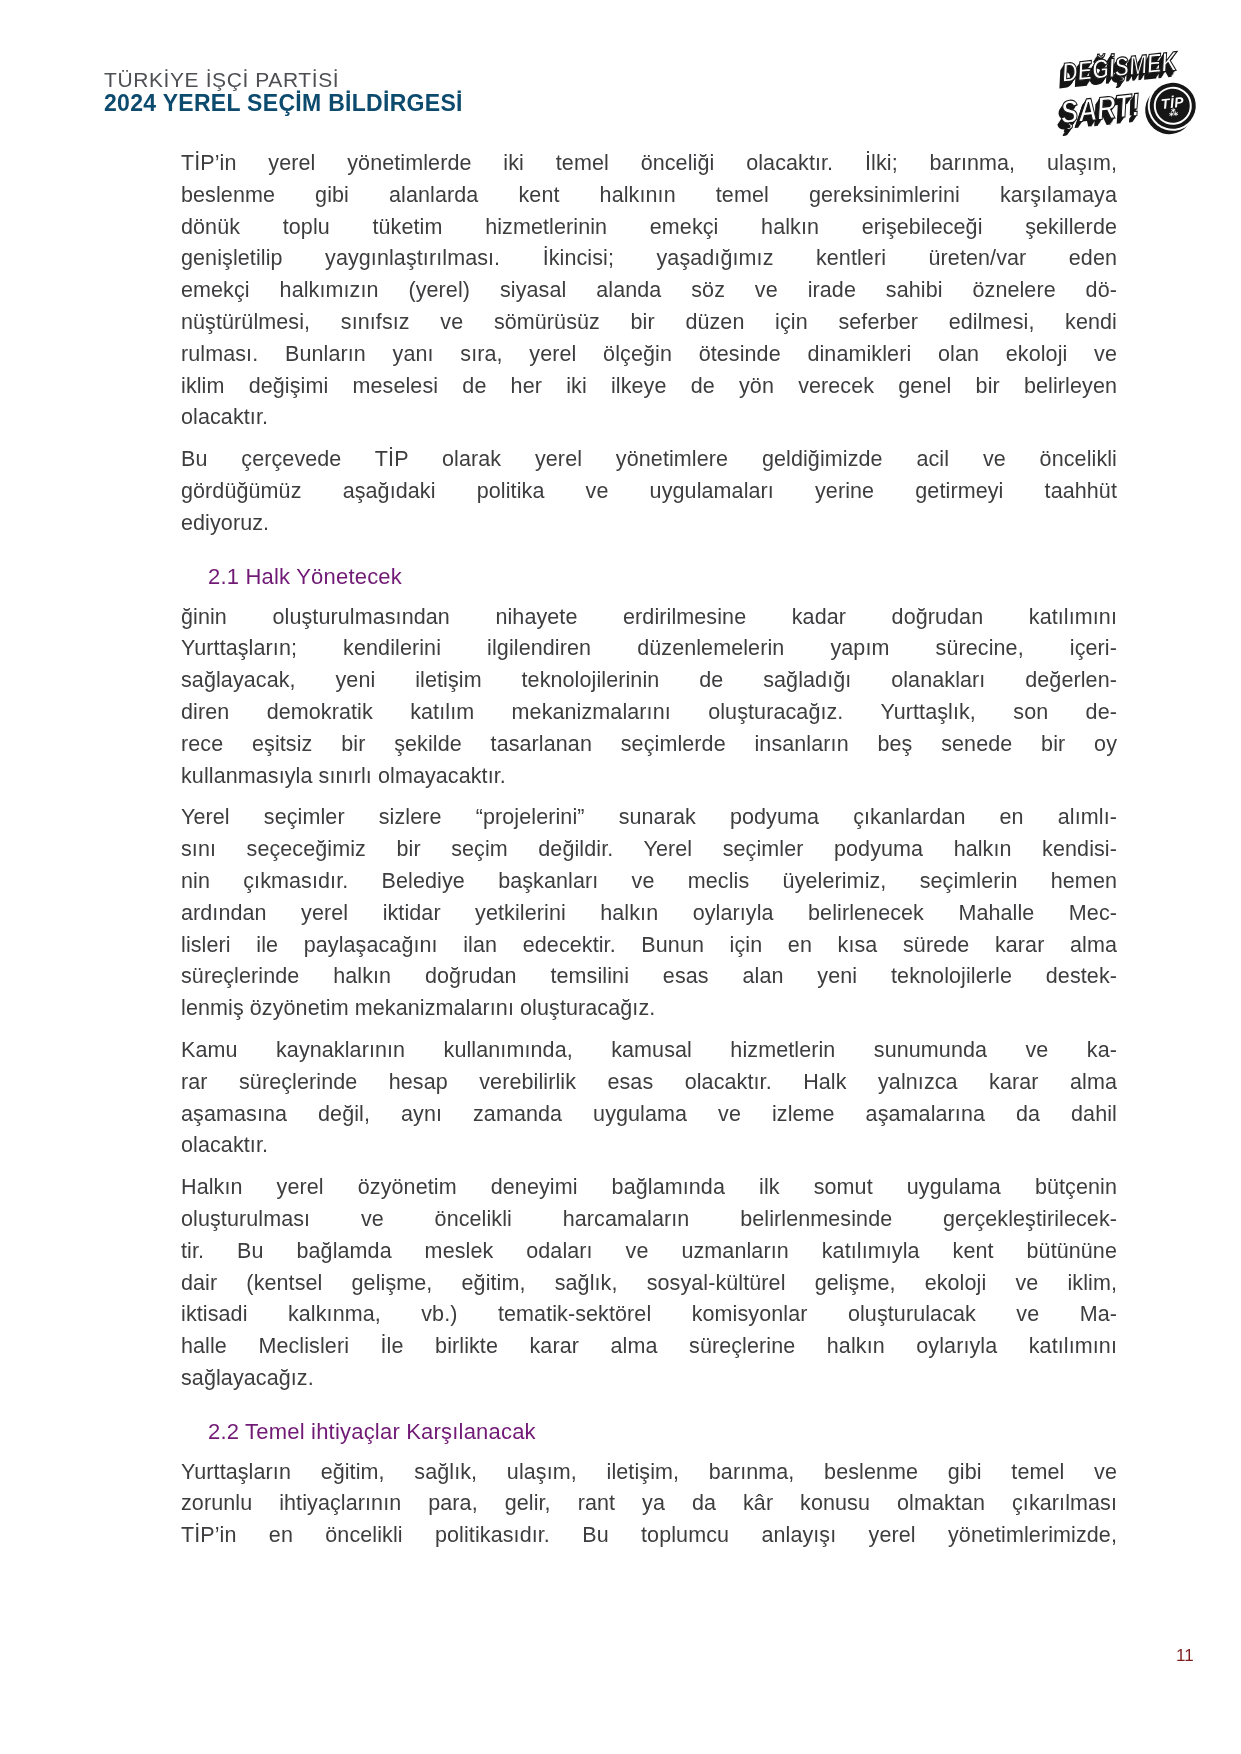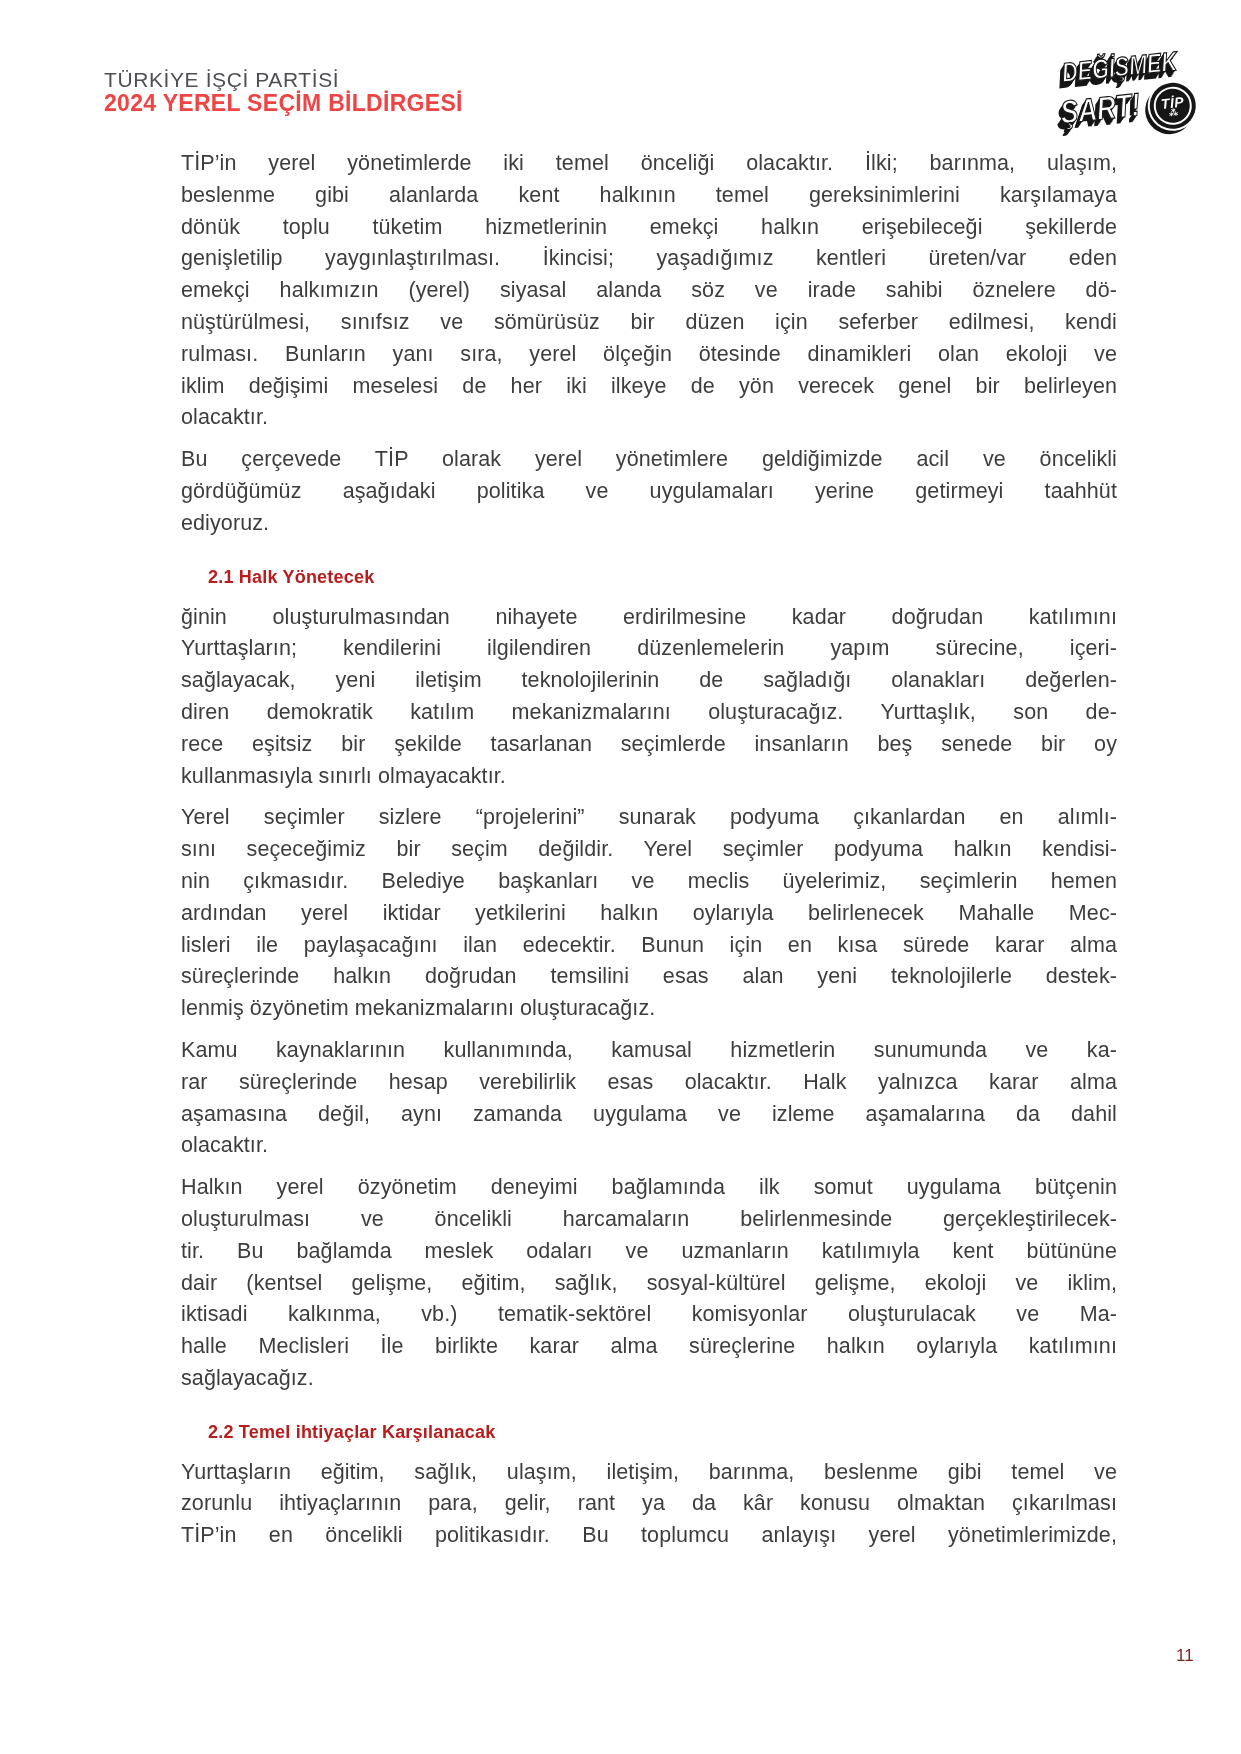--- a/index.html
+++ b/index.html
@@ -13,21 +13,21 @@
     overflow:hidden;
     padding-left:38px;
   }
   
   .doc-header{position:absolute;left:104px;top:68px;}
   .doc-header .h-line1{
     font-size:21px;font-weight:400;color:#4e4f53;
     letter-spacing:.6px;line-height:23px;
   }
   .doc-header .h-line2{
-    font-size:23px;font-weight:700;color:#ef4444;
+    font-size:23px;font-weight:700;color:#0c4a6e;
     letter-spacing:.3px;line-height:25px;
   }
   
   .logo{
     position:absolute;left:1042px;top:54px;width:160px;
     transform:rotate(-6deg);
     font-weight:800;font-style:italic;
     color:#ffffff;
     text-align:center;
   }
@@ -60,21 +60,21 @@
     color:#3d3d3f;
     margin-left:36px;
   }
   .para{margin:0 0 10px 0;}
   .line{
     font-size:21.5px;line-height:31.8px;letter-spacing:.1px;
     text-align:justify;text-align-last:justify;text-justify:inter-word;
   }
   .line.final{text-align-last:left;}
   .heading{
-    font-size:18px;line-height:34px;font-weight:700;color:#b91c1c;
+    font-size:22px;line-height:34px;font-weight:400;color:#701a75;
     padding-left:27px;margin:20px 0 8px 0;letter-spacing:.2px;
   }
   
   .page-num{
     position:absolute;left:1176px;top:1646px;
     font-size:17px;color:#7f1d1d;line-height:20px;
   }
 </style>
 </head>
 <body>

